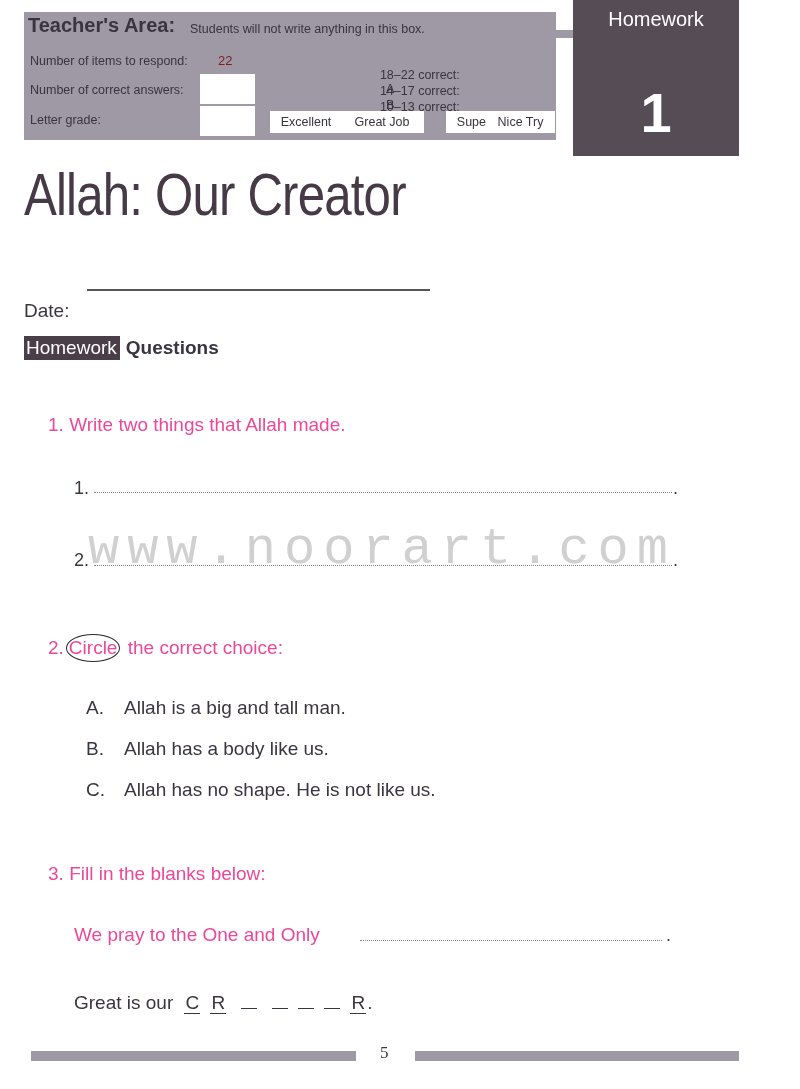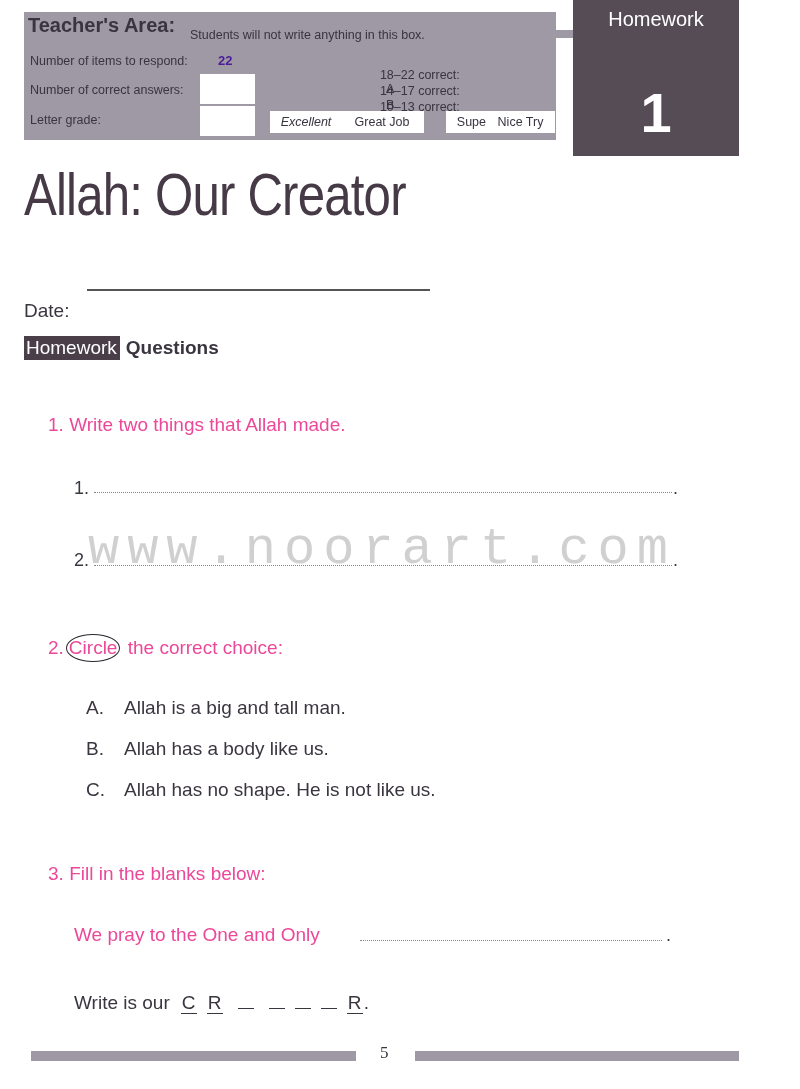--- a/index.html
+++ b/index.html
@@ -9,24 +9,24 @@
     font-family: "Liberation Sans", "DejaVu Sans", sans-serif;
   }
   .teacher-box {
     position: absolute; left: 24px; top: 12px; width: 532px; height: 128px;
     background: #9e99a4;
   }
   .teacher-title {
     position: absolute; left: 4px; top: 2px; font-size: 20px; font-weight: bold; color: #3a3340;
   }
   .teacher-note {
-    position: absolute; left: 166px; top: 16px; font-size: 12.5px; color: #3a3340;
+    position: absolute; left: 166px; top: 10px; font-size: 12.5px; color: #3a3340;
   }
   .tlabel { position: absolute; font-size: 12.5px; color: #3a3340; }
-  .tval { position: absolute; font-size: 13px; font-weight: bold; color: #4c1d95; }
+  .tval { position: absolute; font-size: 13px; font-weight: normal; color: #7f1d1d; }
   .whitebox { position: absolute; background: #ffffff; }
   .grade-line { position: absolute; font-size: 12.5px; color: #3a3340; white-space: pre; }
   .praise {
     position: absolute; top: 99px; height: 22px; background: #fff;
     font-size: 12.5px; color: #3a3340; display: flex; align-items: center; justify-content: center;
   }
   .connector {
     position: absolute; left: 556px; top: 30px; width: 20px; height: 8px; background: #9e99a4;
   }
   .hw-box {
@@ -101,21 +101,21 @@
   </div>
   <div class="grade-line" style="left:342px; top:58px;">
     <span>14–17 correct:</span>
     <span style="margin-left:6px;">B</span>
   </div>
   <div class="grade-line" style="left:342px; top:74px;">
     <span>10–13 correct:</span>
     <span style="margin-left:6px;">C</span>
   </div>
 
-  <div class="praise" style="left:246px; width:72px;font-style:italic;">Excellent</div>
+  <div class="praise" style="left:246px; width:72px;">Excellent</div>
   <div class="praise" style="left:316px; width:84px;">Great Job</div>
   <div class="praise" style="left:390px; width:55px;margin-left:32px;">Super</div>
   <div class="praise" style="left:462px; width:69px;">Nice Try</div>
 </div>
 <div class="connector"></div>
 
 <div class="hw-box">
   <div class="hw-small">Homework</div>
   <div class="hw-num">1</div>
 </div>
@@ -160,21 +160,21 @@
 
 <div class="q" style="left:48px; top:863px;">
   <span>3.</span>
   <span>Fill in the blanks below:</span>
 </div>
 <div class="q" style="left:74px; top:924px;">We pray to the One and Only</div>
 <div class="dots" style="left:360px; top:940px; width:302px;"></div>
 <div class="end-dot" style="left:666px; top:925px;">.</div>
 
 <div class="blank-row">
-  <span style="margin-right:6px;">Write is our</span>
+  <span style="margin-right:6px;">Great is our</span>
   <span class="blank-slot">C</span>
   <span class="blank-slot">R</span>
   <span class="blank-slot empty" style="margin-left:10px;"></span>
   <span class="blank-slot empty" style="margin-left:10px;"></span>
   <span class="blank-slot empty"></span>
   <span class="blank-slot empty"></span>
   <span class="blank-slot">R</span>
   <span style="margin-left:-4px;">.</span>
 </div>
 

